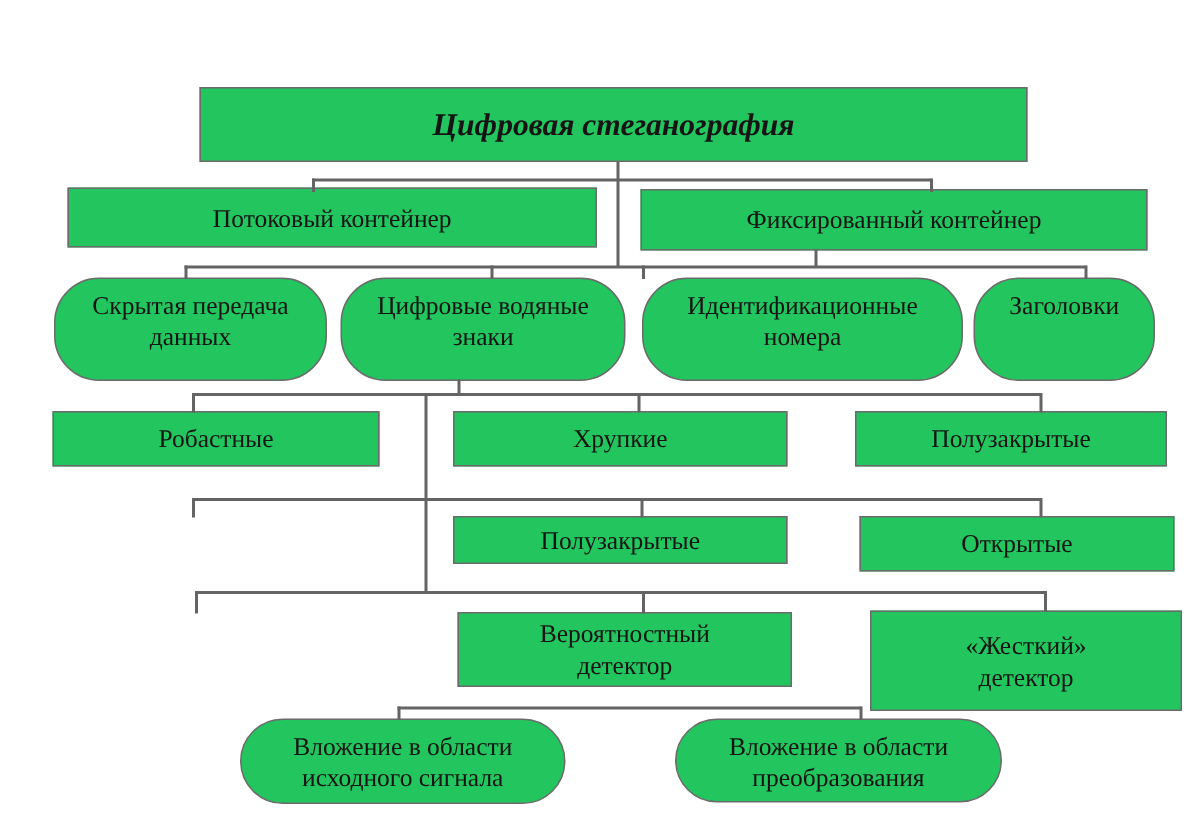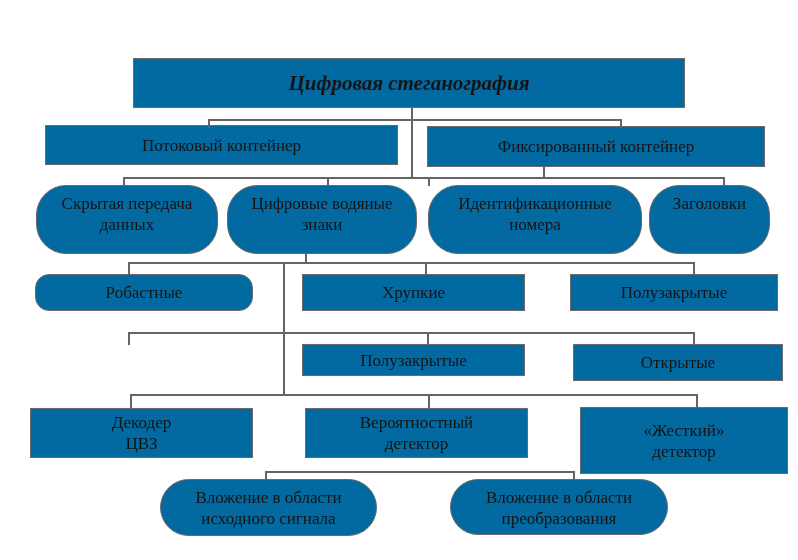--- a/index.html
+++ b/index.html
@@ -7,21 +7,21 @@
     position:relative;
     width:798px;height:560px;
     background:var(--bg,#ffffff);
     font-family:"Liberation Serif", serif;
     overflow:hidden;
   }
   .box{
     position:absolute;
     box-sizing:border-box;
     border:1.5px solid var(--border,#6b6b6b);
-    background:#0369a1;
+    background:#22c55e;
     color:var(--text,#141414);
     display:flex;
     align-items:center;
     justify-content:center;
     text-align:center;
     font-size:17px;
     line-height:21px;
     white-space:pre-line;
   }
   .box.toppad{align-items:flex-start;padding-top:7px;border-radius:30px;}
@@ -46,29 +46,27 @@
   <div class="box" style="left:427px;top:126px;width:338px;height:41px;">Фиксированный контейнер</div>
 
   <div class="box toppad" style="left:36px;top:185px;width:182px;height:69px;">Скрытая передача
 данных</div>
   <div class="box toppad" style="left:428px;top:185px;width:214px;height:69px;">Идентификационные
 номера</div>
   <div class="box toppad" style="left:227px;top:185px;width:190px;height:69px;">Цифровые водяные
 знаки</div>
   <div class="box toppad" style="left:649px;top:185px;width:121px;height:69px;">Заголовки</div>
 
-  <div class="box" style="left:35px;top:274px;width:218px;height:37px;border-radius:14px;">Робастные</div>
+  <div class="box" style="left:35px;top:274px;width:218px;height:37px;">Робастные</div>
   <div class="box" style="left:302px;top:274px;width:223px;height:37px;">Хрупкие</div>
   <div class="box" style="left:570px;top:274px;width:208px;height:37px;">Полузакрытые</div>
 
   <div class="box" style="left:302px;top:344px;width:223px;height:32px;">Полузакрытые</div>
   <div class="box" style="left:573px;top:344px;width:210px;height:37px;">Открытые</div>
 
-  <div class="box" style="left:30px;top:408px;width:223px;height:50px;">Декодер
-ЦВЗ</div>
   <div class="box" style="left:305px;top:408px;width:223px;height:50px;">Вероятностный
 детектор</div>
   <div class="box" style="left:580px;top:407px;width:208px;height:67px;">«Жесткий»
 детектор</div>
 
   <div class="box toppad" style="left:160px;top:479px;width:217px;height:57px;">Вложение в области
 исходного сигнала</div>
   <div class="box toppad" style="left:450px;top:479px;width:218px;height:56px;">Вложение в области
 преобразования</div>
 

